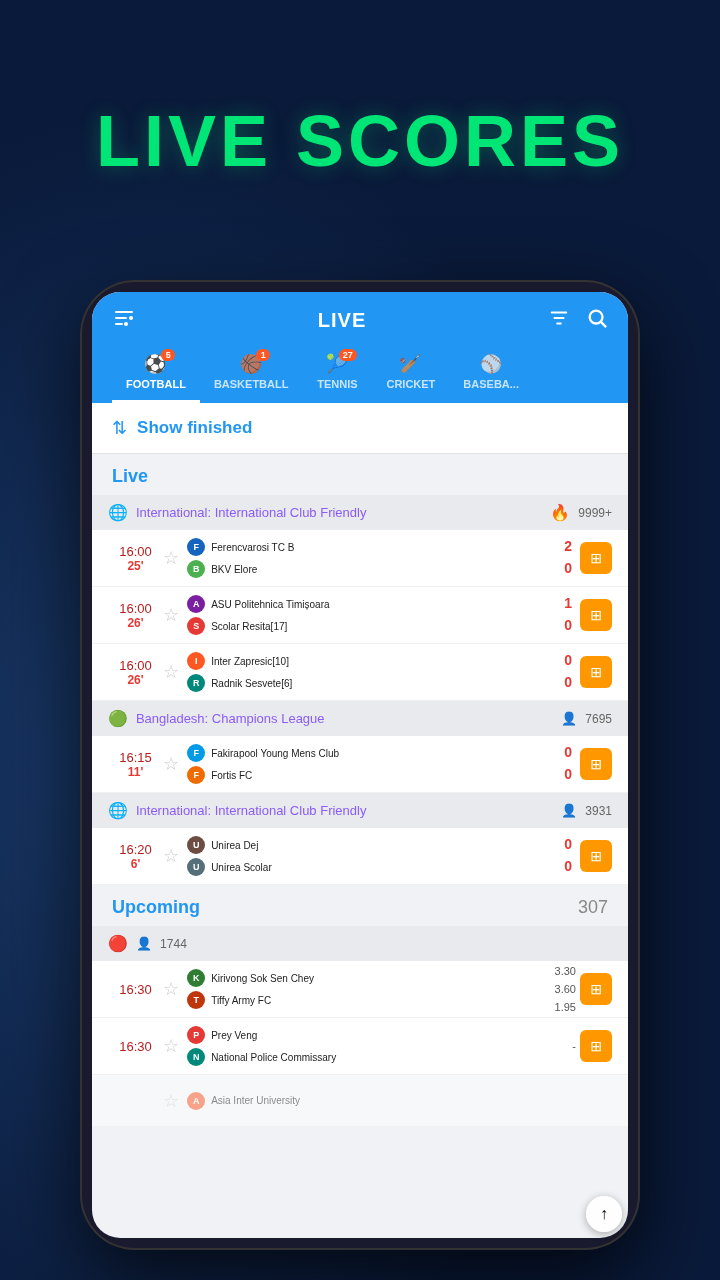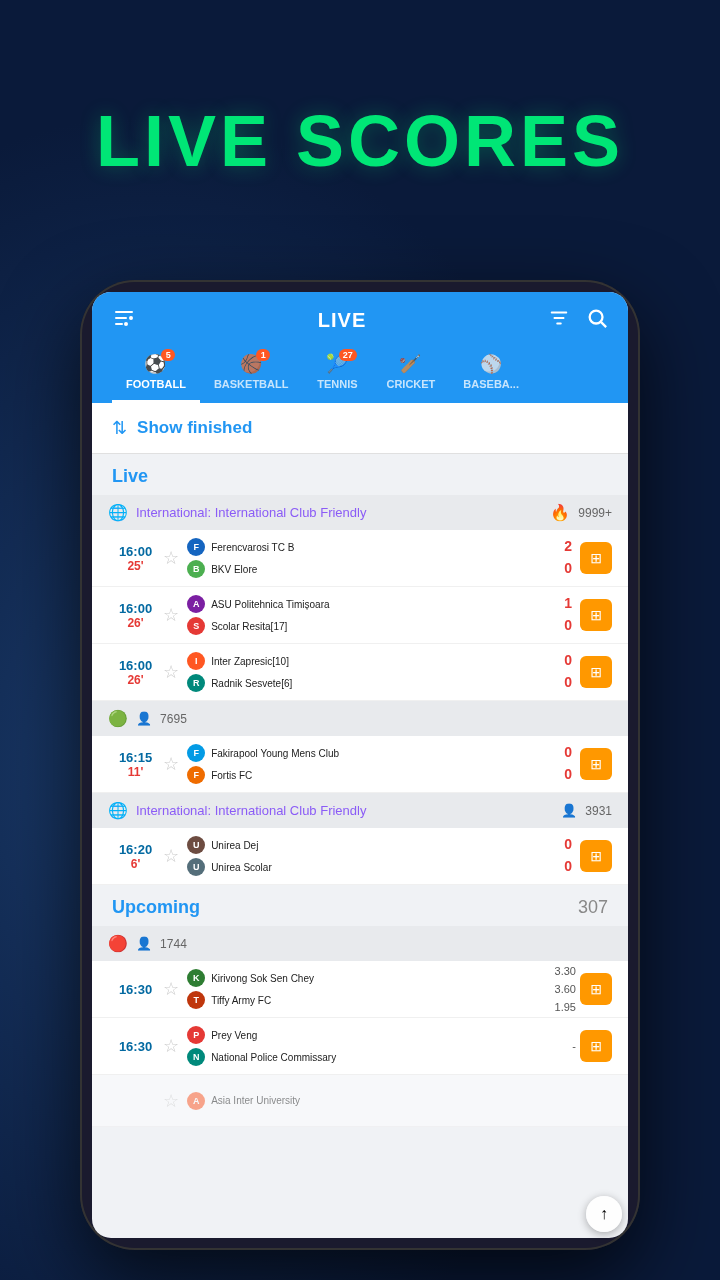--- a/index.html
+++ b/index.html
@@ -47,21 +47,21 @@
       height: 970px;
       background: #1a1a2e;
       border-radius: 55px;
       padding: 12px;
       box-shadow: 0 30px 80px rgba(0,0,0,0.7), inset 0 0 0 2px #333;
     }
 
     .phone-screen {
       width: 100%;
       height: 100%;
-      border-radius: 19px;
+      border-radius: 28px;
       overflow: hidden;
       background: #f0f2f5;
     }
 
     
     .app-header {
       background: #2196f3;
       padding: 14px 20px 0;
     }
 
@@ -215,22 +215,22 @@
       min-height: 52px;
     }
 
     .match-time-col {
       width: 55px;
       text-align: center;
     }
 
     .match-time {
       font-size: 13px;
-      color: #0369a1;
-      font-weight: 700;
+      color: #b91c1c;
+      font-weight: 400;
     }
 
     .match-minute {
       font-size: 12px;
       color: #e53935;
       font-weight: 600;
     }
 
     .star-btn {
       color: #ccc;
@@ -509,20 +509,21 @@
           </div>
           <div class="scores-col">
             <span class="score">0</span>
             <span class="score zero">0</span>
           </div>
           <div class="action-btn">⊞</div>
         </div>
 
         <div class="league-row">
           <span class="flag-icon">🟢</span>
+          <span class="league-name">Bangladesh: Champions League</span>
           <span style="color:#888;font-size:13px">👤</span>
           <span class="league-viewers">7695</span>
         </div>
 
         <div class="match-row">
           <div class="match-time-col">
             <div class="match-time">16:15</div>
             <div class="match-minute">11'</div>
           </div>
           <span class="star-btn">☆</span>

